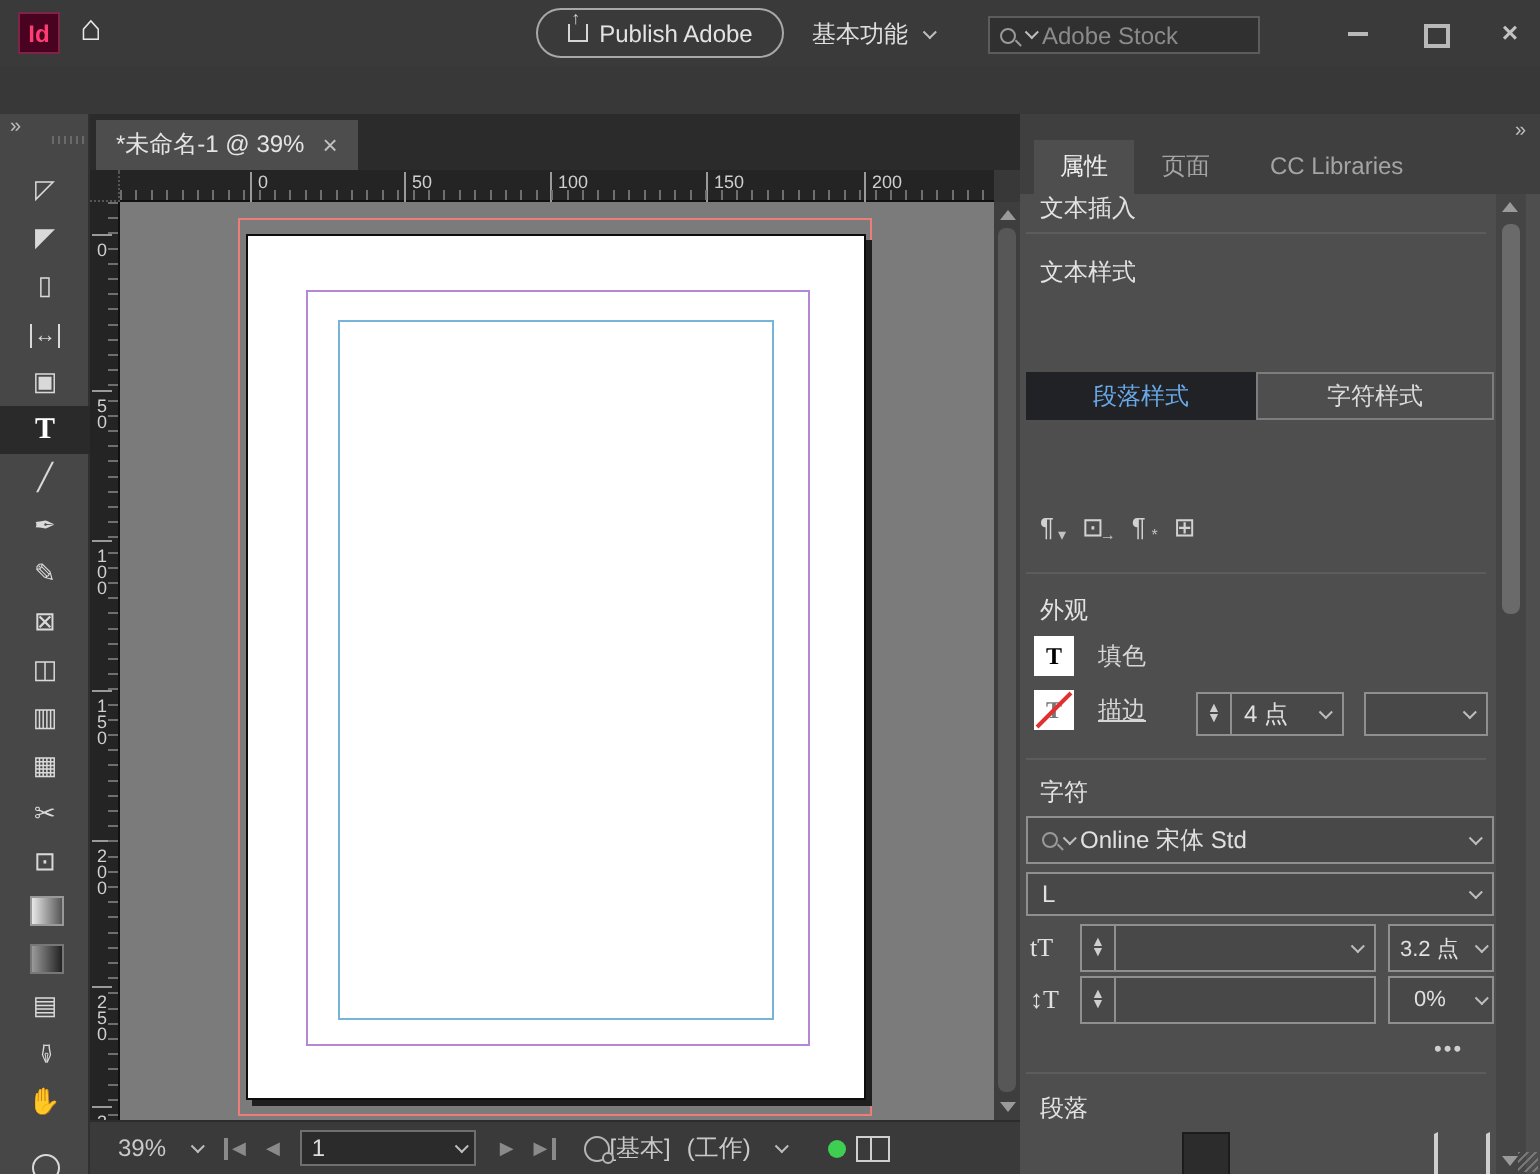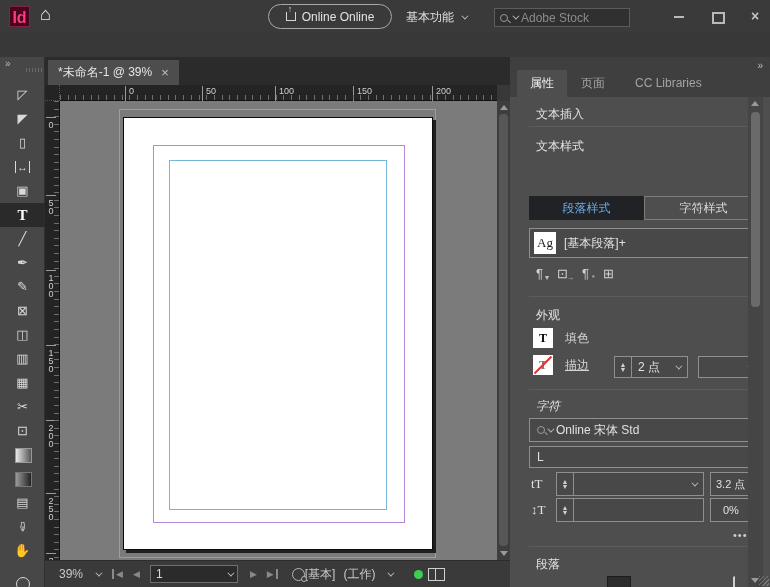--- a/index.html
+++ b/index.html
@@ -3,21 +3,21 @@
 <meta charset="utf-8">
 <style>
   * { box-sizing: border-box; margin: 0; padding: 0; }
   html,body { width:770px; height:587px; overflow:hidden; }
   body { font-family:"Liberation Sans","DejaVu Sans",sans-serif; font-size:12px; color:#d6d6d6; background:#383838; }
   #app { position:relative; width:770px; height:587px; background:#383838; overflow:hidden; }
 
   
   .titlebar { position:absolute; left:0; top:0; width:770px; height:33px; background:#3a3a3a; }
   .logo { position:absolute; left:9px; top:6px; width:21px; height:21px; background:#49021f; color:#ff3d74;
-          font-weight:bold; font-size:16px; text-align:center; line-height:21px; border:1px solid #7e2547; }
+          font-weight:bold; font-size:12px; text-align:center; line-height:21px; border:1px solid #7e2547; }
   .home { position:absolute; left:40px; top:4px; font-size:18px; color:#e8e8e8; }
   .pub { position:absolute; left:268px; top:4px; width:124px; height:25px; border:1px solid #a8a8a8; border-radius:13px;
          display:flex; align-items:center; justify-content:center; gap:6px; color:#e3e3e3; font-size:12px; }
   .pub-ic { position:relative; width:10px; height:9px; border:1px solid #d6d6d6; border-top:none; }
   .pub-ic::after { content:"↑"; position:absolute; left:1px; top:-8px; font-size:9px; color:#d6d6d6; }
   .ws { position:absolute; left:406px; top:6px; height:22px; display:flex; align-items:center; gap:7px; color:#e0e0e0; }
   .chev { width:7px; height:7px; border-right:1.5px solid #bdbdbd; border-bottom:1.5px solid #bdbdbd;
           transform:rotate(45deg) translateY(-2px); display:inline-block; }
   .chev.sm { width:5px; height:5px; }
   .search { position:absolute; left:494px; top:8px; width:136px; height:19px; background:#303030; border:1px solid #5c5c5c;
@@ -107,21 +107,21 @@
   .pagesic { margin-left:5px; position:relative; width:16px; height:12px; }
   .pagesic::before { content:""; position:absolute; left:0; top:0; width:8px; height:11px; border:1px solid #cfcfcf; }
   .pagesic::after  { content:""; position:absolute; left:7px; top:0; width:8px; height:11px; border:1px solid #cfcfcf; background:#3a3a3a; }
 
   
   .panel { position:absolute; left:510px; top:57px; width:260px; height:530px; background:#4e4e4e; }
   .ptabs { position:absolute; left:0; top:0; width:260px; height:40px; background:#3f3f3f; }
   .ptab { position:absolute; top:13px; height:27px; line-height:27px; padding:0 13px; color:#a4a4a4; }
   .ptab.active { background:#4e4e4e; color:#f0f0f0; }
   .collapse { position:absolute; right:8px; top:3px; font-size:10px; color:#bdbdbd; letter-spacing:-1px; }
-  .pbody { position:absolute; left:0; top:34px; width:236px; height:362px;margin-left:16px; }
+  .pbody { position:absolute; left:0; top:24px; width:236px; height:362px; }
   .phead { color:#e2e2e2; font-size:12px; }
   .pdivider { position:absolute; left:3px; width:230px; height:1px; background:#424242; border-bottom:1px solid #5c5c5c; }
 
   .abs { position:absolute; }
   .ctl { background:#484848; border:1px solid #8f8f8f; color:#e0e0e0; display:flex; align-items:center; }
   .ctl .chev.sm { margin-left:auto; margin-right:7px; }
 
   .toggle-left { left:3px; top:105px; width:115px; height:24px; background:#202225; color:#69a9e8; justify-content:center;
                  display:flex; align-items:center; border:1px solid #202225; }
   .toggle-right { left:118px; top:105px; width:119px; height:24px; border:1px solid #7d7d7d; color:#dcdcdc; justify-content:center;
@@ -152,21 +152,21 @@
 </head>
 <body>
 
 <div id="app">
 
   <header class="titlebar">
     <div class="logo">Id</div>
     <span class="home">⌂</span>
     <div class="pub">
       <span class="pub-ic"></span>
-      <span>Online Online</span>
+      <span>Publish Adobe</span>
     </div>
     <div class="ws">
       <span>基本功能</span>
       <span class="chev sm"></span>
     </div>
     <div class="search">
       <span class="mag"></span>
       <span class="chev sm"></span>
       <span class="ph">Adobe Stock</span>
     </div>
@@ -328,25 +328,20 @@
       <div class="pdivider" style="top:35px;"></div>
 
       <div class="phead abs" style="left:10px;top:47px;">文本样式</div>
       <div class="toggle-left abs">
         <span>段落样式</span>
       </div>
       <div class="toggle-right abs">
         <span>字符样式</span>
       </div>
 
-      <div class="ctl abs" style="left:3px;top:137px;width:234px;height:30px;">
-        <span class="ag">Ag</span>
-        <span>[基本段落]+</span>
-        <span class="chev sm"></span>
-      </div>
 
       <div class="abs" style="left:10px;top:175px;width:227px;display:flex;gap:14px;">
 
       <button class="picon">
           <span>¶</span><span class="sub">▾</span>
         </button>
           <button class="picon">
           <span>⊡</span><span class="sub">→</span>
         </button>
           <button class="picon">
@@ -366,29 +361,29 @@
       </div>
       <div class="abs" style="left:7px;top:264px;display:flex;align-items:center;gap:12px;">
         <span class="swatchT none">T</span>
         <span class="underl">描边</span>
       </div>
       <div class="ctl abs" style="left:88px;top:265px;width:74px;height:22px;">
         <span class="stepper">
             <span>▲</span>
             <span>▼</span>
           </span>
-        <span style="margin-left:6px;">2 点</span>
+        <span style="margin-left:6px;">4 点</span>
         <span class="chev sm"></span>
       </div>
       <div class="ctl abs" style="left:172px;top:265px;width:62px;height:22px;">
         <span class="chev sm"></span>
       </div>
 
       <div class="pdivider" style="top:298px;"></div>
-      <div class="phead abs" style="left:10px;top:307px;font-style:italic;">字符</div>
+      <div class="phead abs" style="left:10px;top:307px;">字符</div>
 
       <div class="ctl abs" style="left:3px;top:327px;width:234px;height:24px;">
         <span class="mag" style="margin-left:7px;"></span>
         <span class="chev sm" style="margin:0 4px 0 2px;"></span>
         <span>Online 宋体 Std</span>
         <span class="chev sm"></span>
       </div>
       <div class="ctl abs" style="left:3px;top:355px;width:234px;height:22px;">
         <span style="margin-left:7px;">L</span>
         <span class="chev sm"></span>

